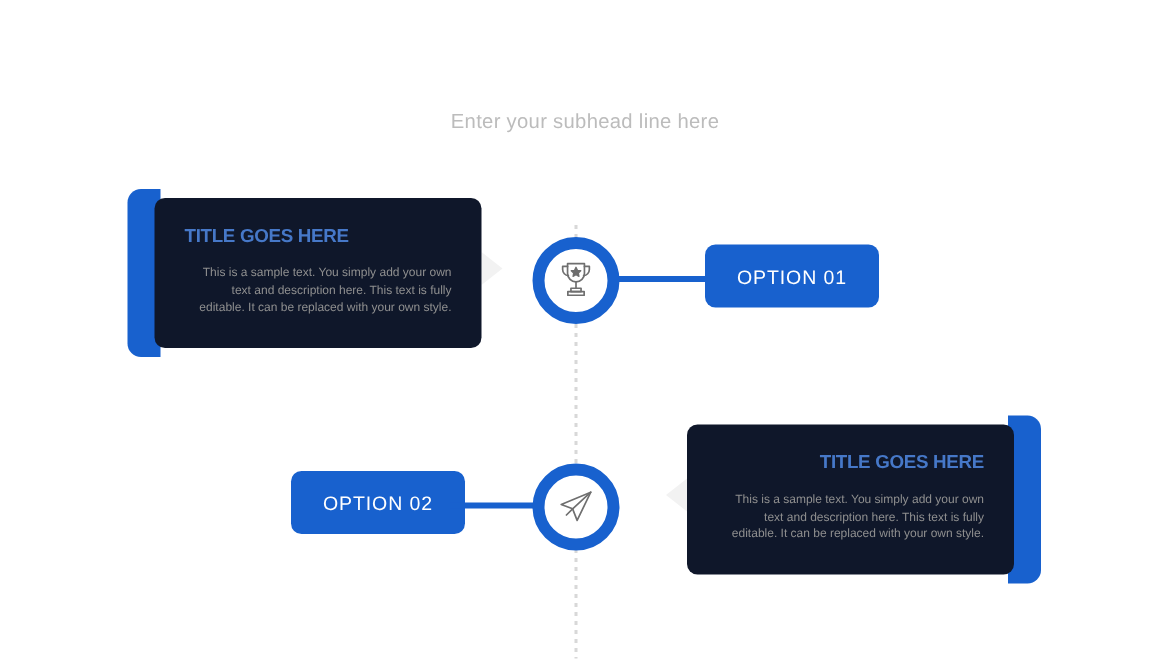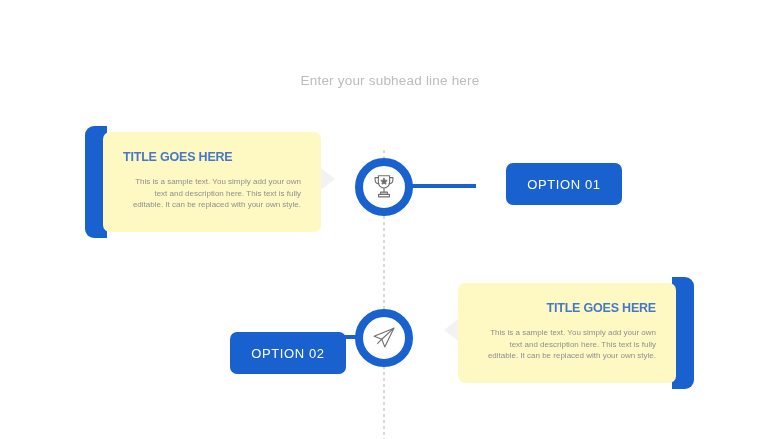--- a/index.html
+++ b/index.html
@@ -56,21 +56,21 @@
     position: absolute;
     top: 0;
     width: 22px;
     height: 112px;
     background: #1861CE;
   }
   .card-body {
     position: absolute;
     top: 6px;
     height: 100px;
-    background: #fef9c3;
+    background: #0f172a;
     border-radius: 7px;
     box-sizing: border-box;
     padding: 18px 20px 0 20px;
   }
   .card-point {
     position: absolute;
     width: 0;
     height: 0;
     top: 42px;
   }
@@ -171,24 +171,23 @@
     height: 42px;
     background: #1861CE;
     border-radius: 7px;
     color: #ffffff;
     font-size: 13px;
     letter-spacing: 0.6px;
     display: flex;
     align-items: center;
     justify-content: center;
     white-space: nowrap;
-    margin-left: 36px;
   }
   #option-1 { left: 470px; top: 163px; width: 116px; }
-  #option-2 { left: 194px; top: 332px; width: 116px; }
+  #option-2 { left: 194px; top: 314px; width: 116px; }
 </style>
 </head>
 <body>
 
 <div id="slide">
 
   <div class="subhead">Enter your subhead line here</div>
 
   <div class="spine"></div>
 

